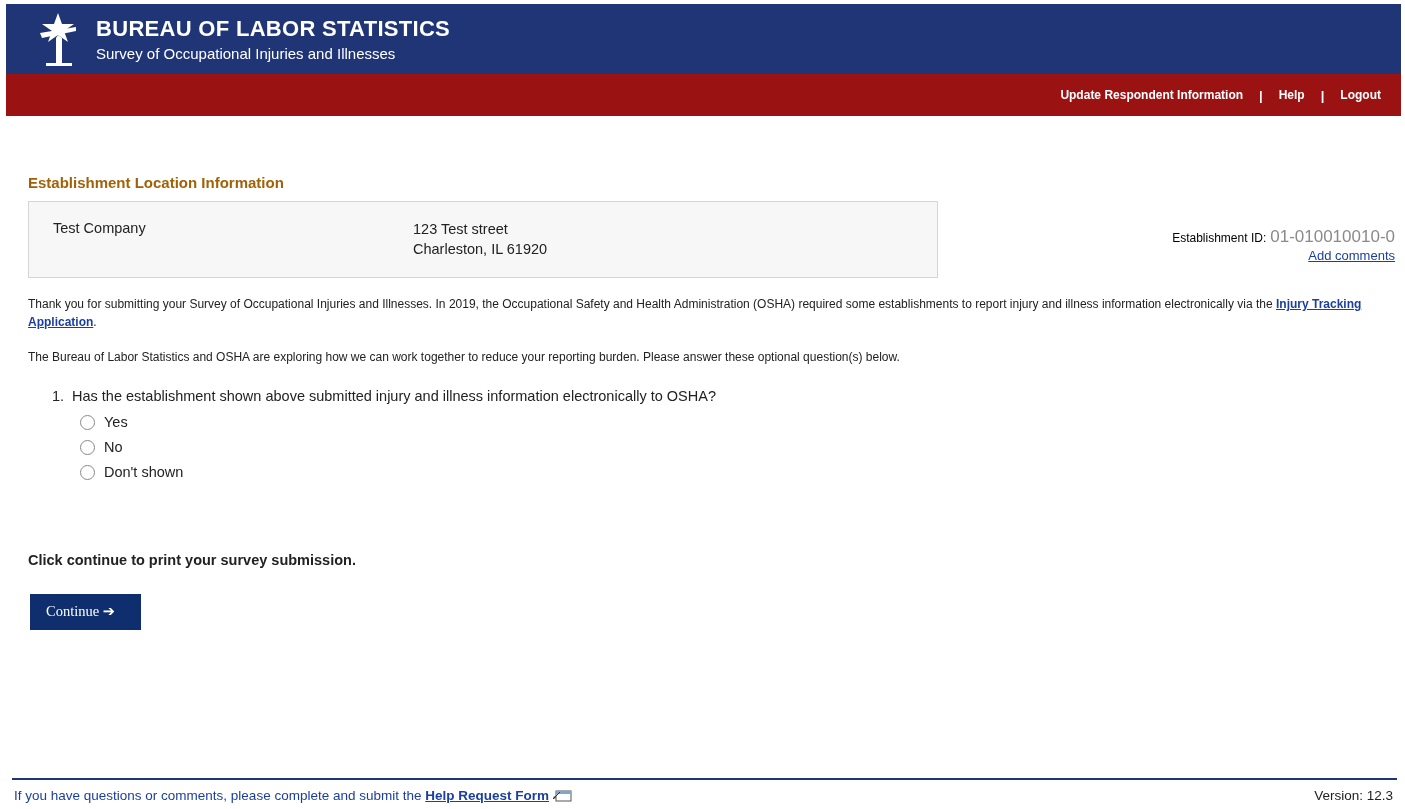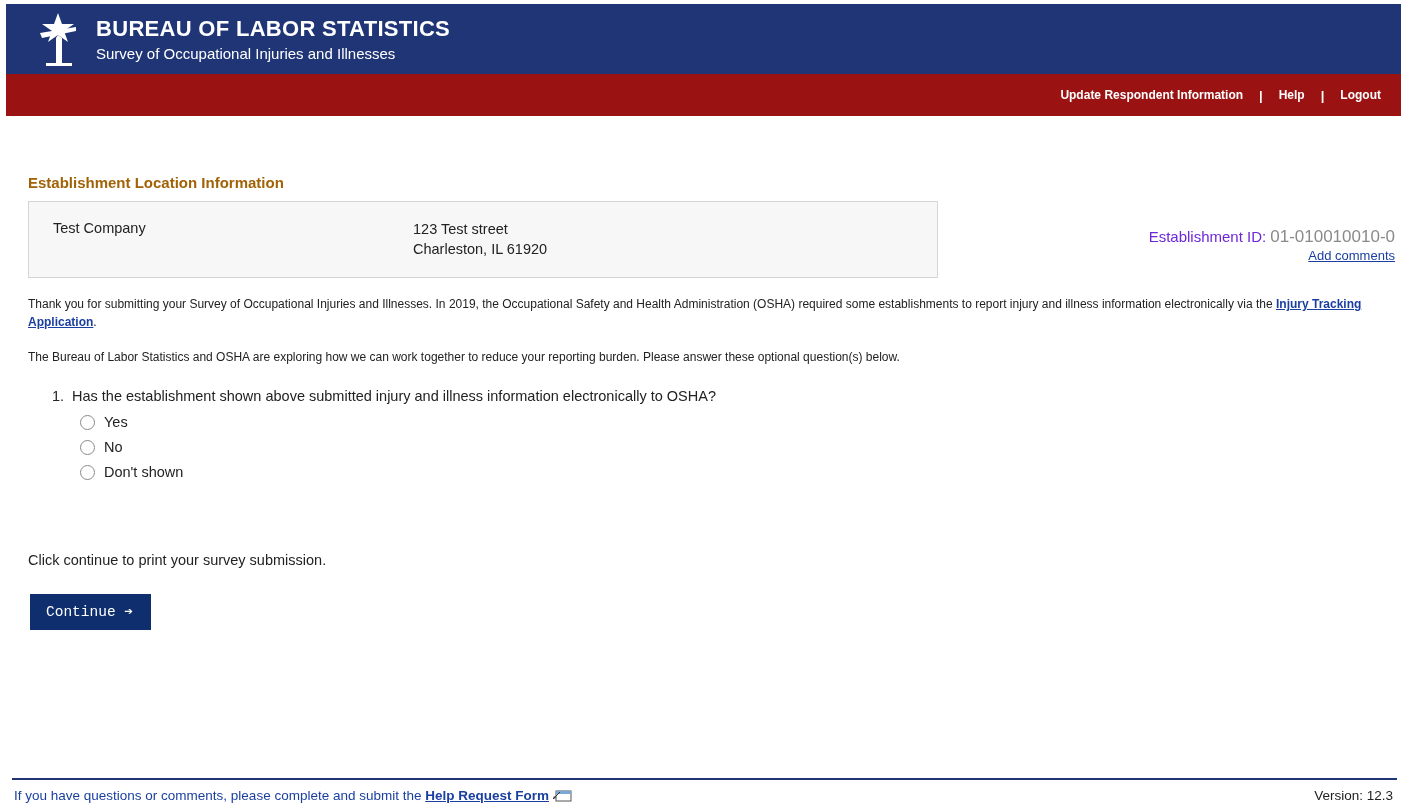--- a/index.html
+++ b/index.html
@@ -88,22 +88,22 @@
     position: relative;
   }
   .est-block {
     position: absolute;
     right: 6px;
     top: 52px;
     text-align: right;
     line-height: 1.25;
   }
   .est-label {
-    font-size: 15px;
-    color: #6d28d9;
+    font-size: 12px;
+    color: #000000;
   }
   .est-id {
     font-size: 17px;
     color: #8a8a8a;
     margin-left: 4px;
   }
   .add-comments {
     display: block;
     font-size: 13px;
     color: #1a3fa0;
@@ -172,29 +172,30 @@
     border-radius: 50%;
     background: #ffffff;
     display: inline-block;
     margin-right: 9px;
     flex: 0 0 auto;
   }
   .radio-label { font-size: 14.5px; }
   .continue-note {
     margin: 72px 0 0 2px;
     font-size: 14.5px;
+    font-weight: bold;
   }
   .continue-btn {
     margin: 26px 0 0 4px;
     background: #0f2e6e;
     color: #ffffff;
     border: none;
-    font-family: Liberation Mono, monospace;
-    font-size: 14.5px;
-    padding: 9px 18px 10px 16px;
+    font-family: Liberation Serif, serif;
+    font-size: 14.5px;
+    padding: 9px 26px 10px 16px;
     cursor: pointer;
   }
   
   .footer {
     position: absolute;
     left: 6px;
     right: 4px;
     bottom: 0;
     border-top: 2px solid #1f3576;
     padding: 8px 4px 10px 2px;

